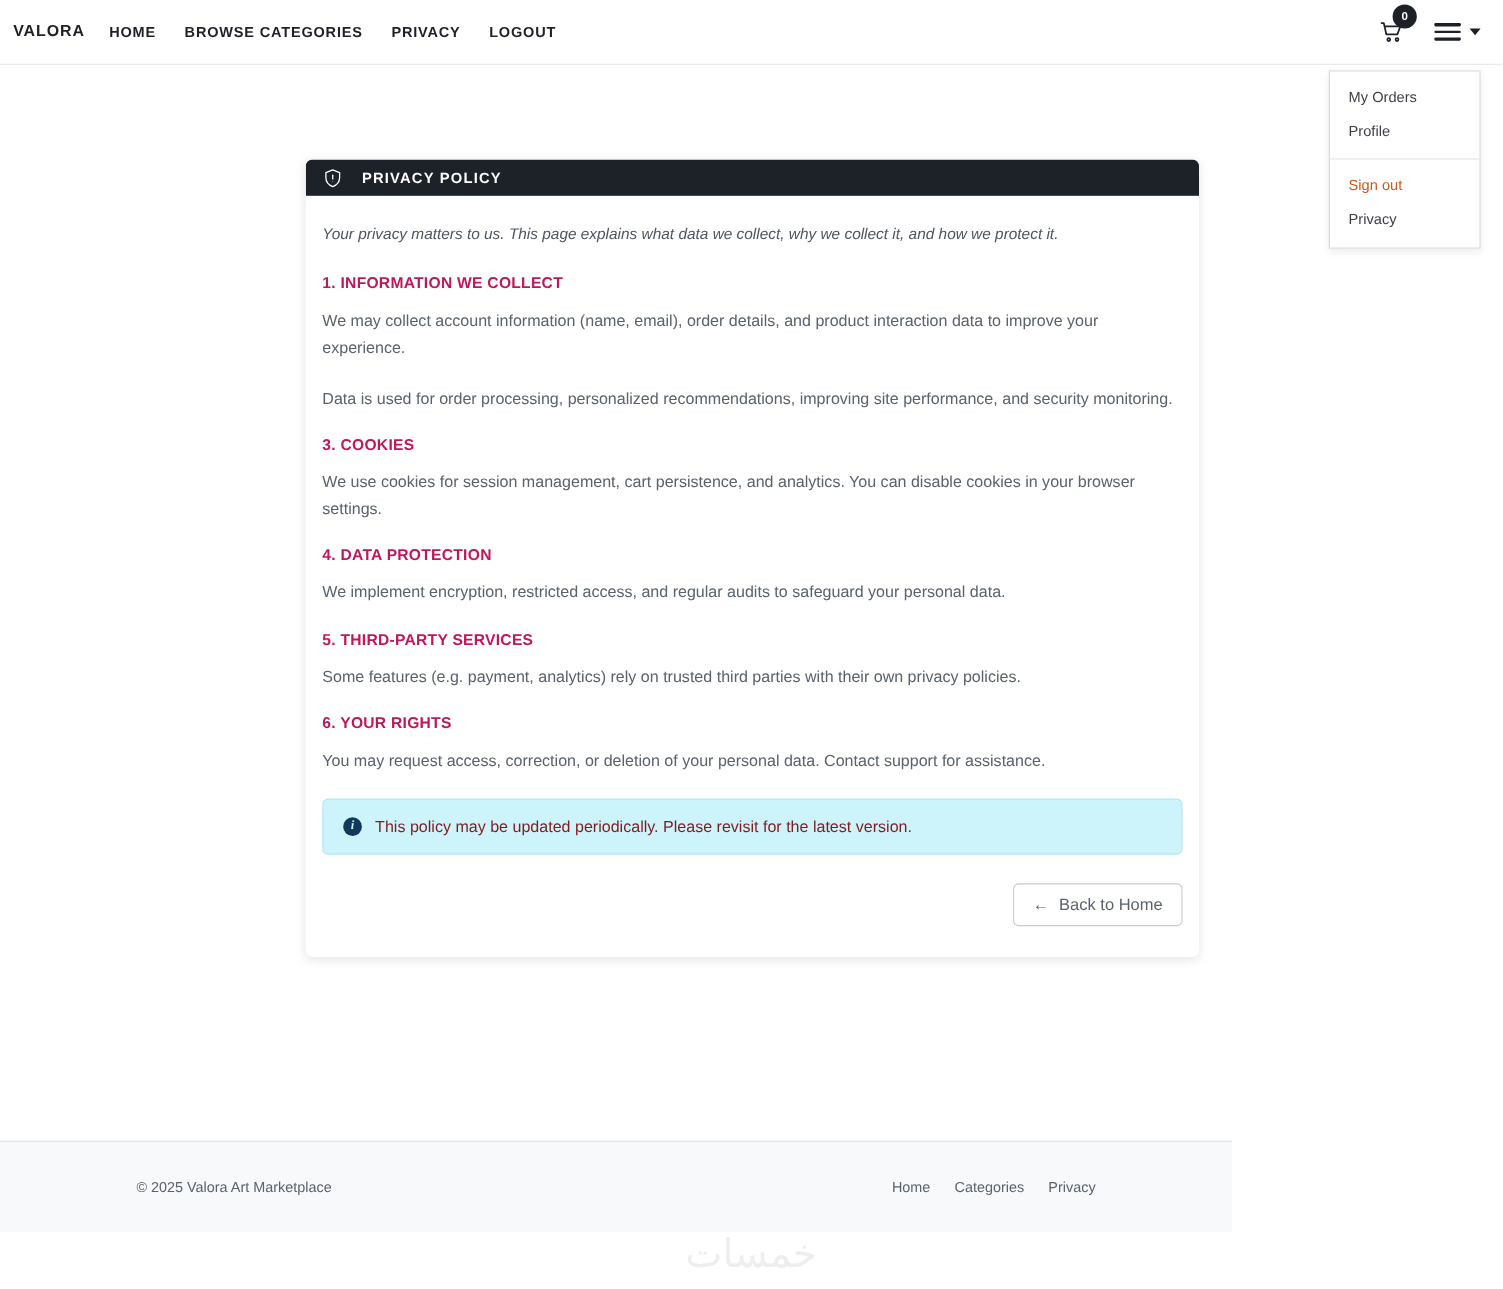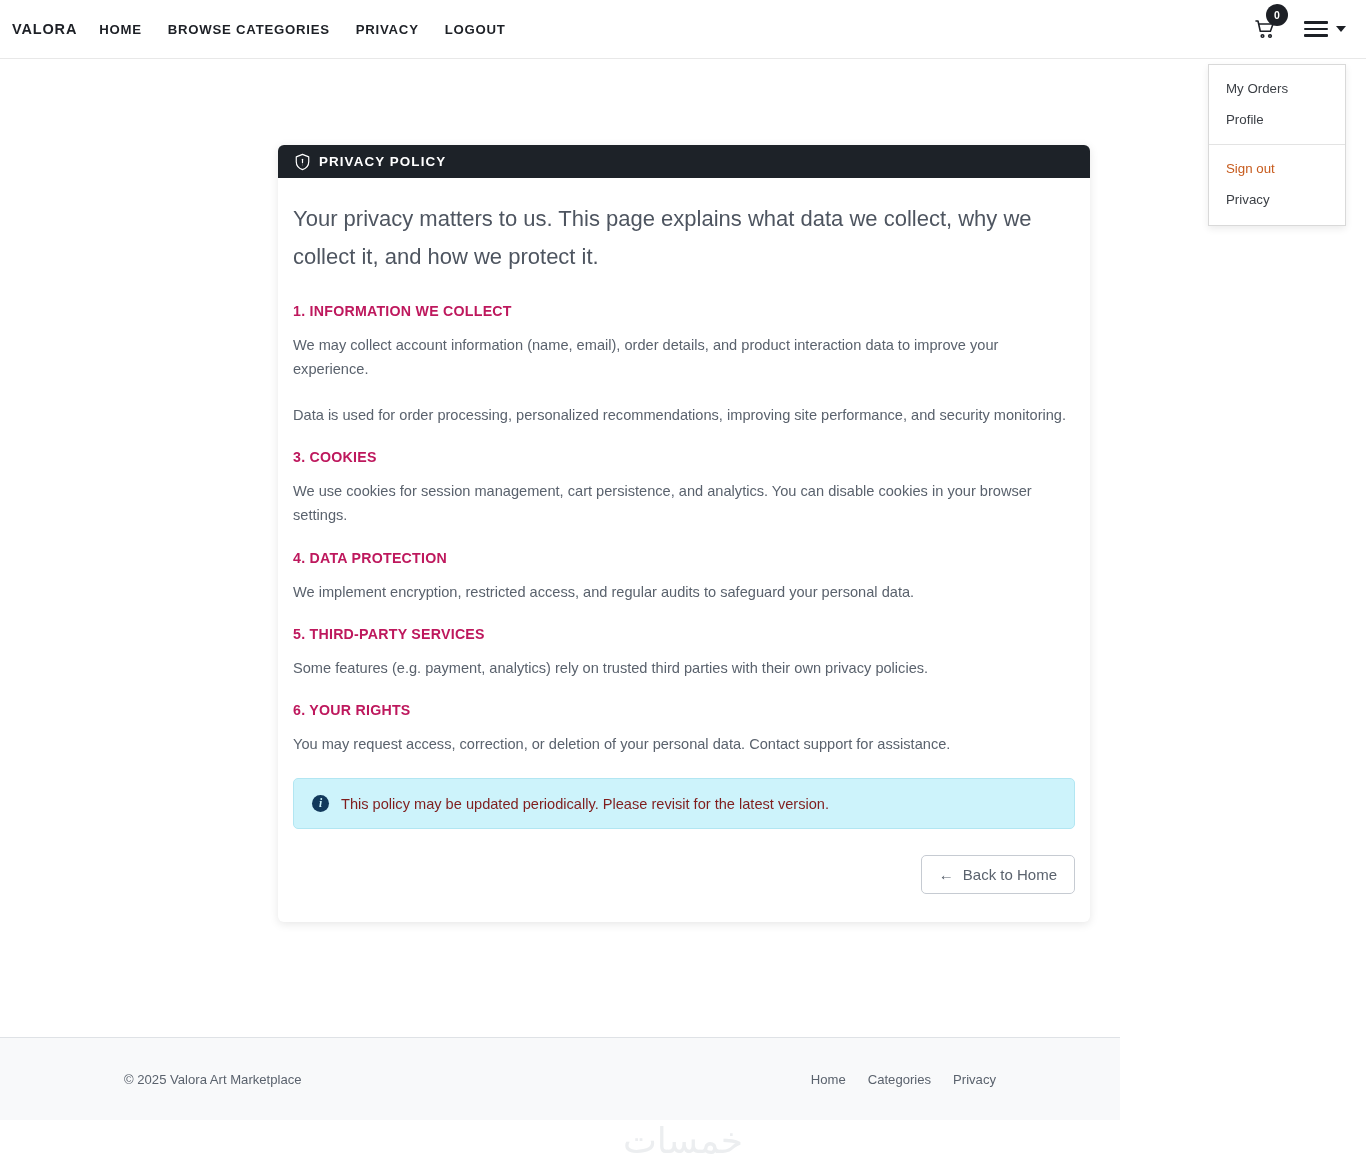--- a/index.html
+++ b/index.html
@@ -71,32 +71,33 @@
   
   .card {
     position:absolute; left:278px; top:145px; width:812px;
     background:#ffffff;
     border-radius: 6px;
     box-shadow: 0 2px 10px rgba(0,0,0,.10);
     overflow:hidden;
   }
   .card-header {
     background:#1d2228; color:#ffffff;
-    height:33px; display:flex; align-items:center; gap:8px;
+    height:33px; display:flex; align-items:center; gap:18px;
     padding: 0 16px;
   }
   .card-header .title {
     font-size:13.4px; font-weight:700; letter-spacing:1.1px; text-transform:uppercase;
   }
   .shield { width:17px; height:18px; display:block; }
   .card-body { padding: 22px 15px 28px 15px; }
 
   .intro {
-    font-size:22px; color:#4e5560; line-height:1.74;
+    font-size:14px; color:#4e5560; line-height:1.74;
     margin: 0 0 26px 0;
+    font-style: italic;
   }
   .sec-title {
     font-size:14.2px; font-weight:700; color:#be185d;
     letter-spacing:.25px; margin: 0 0 8px 0;
     text-transform: uppercase;
   }
   .sec-body {
     font-size:14.6px; color:#5a626d; line-height:1.66;
     margin: 14px 0 22px 0;
   }

